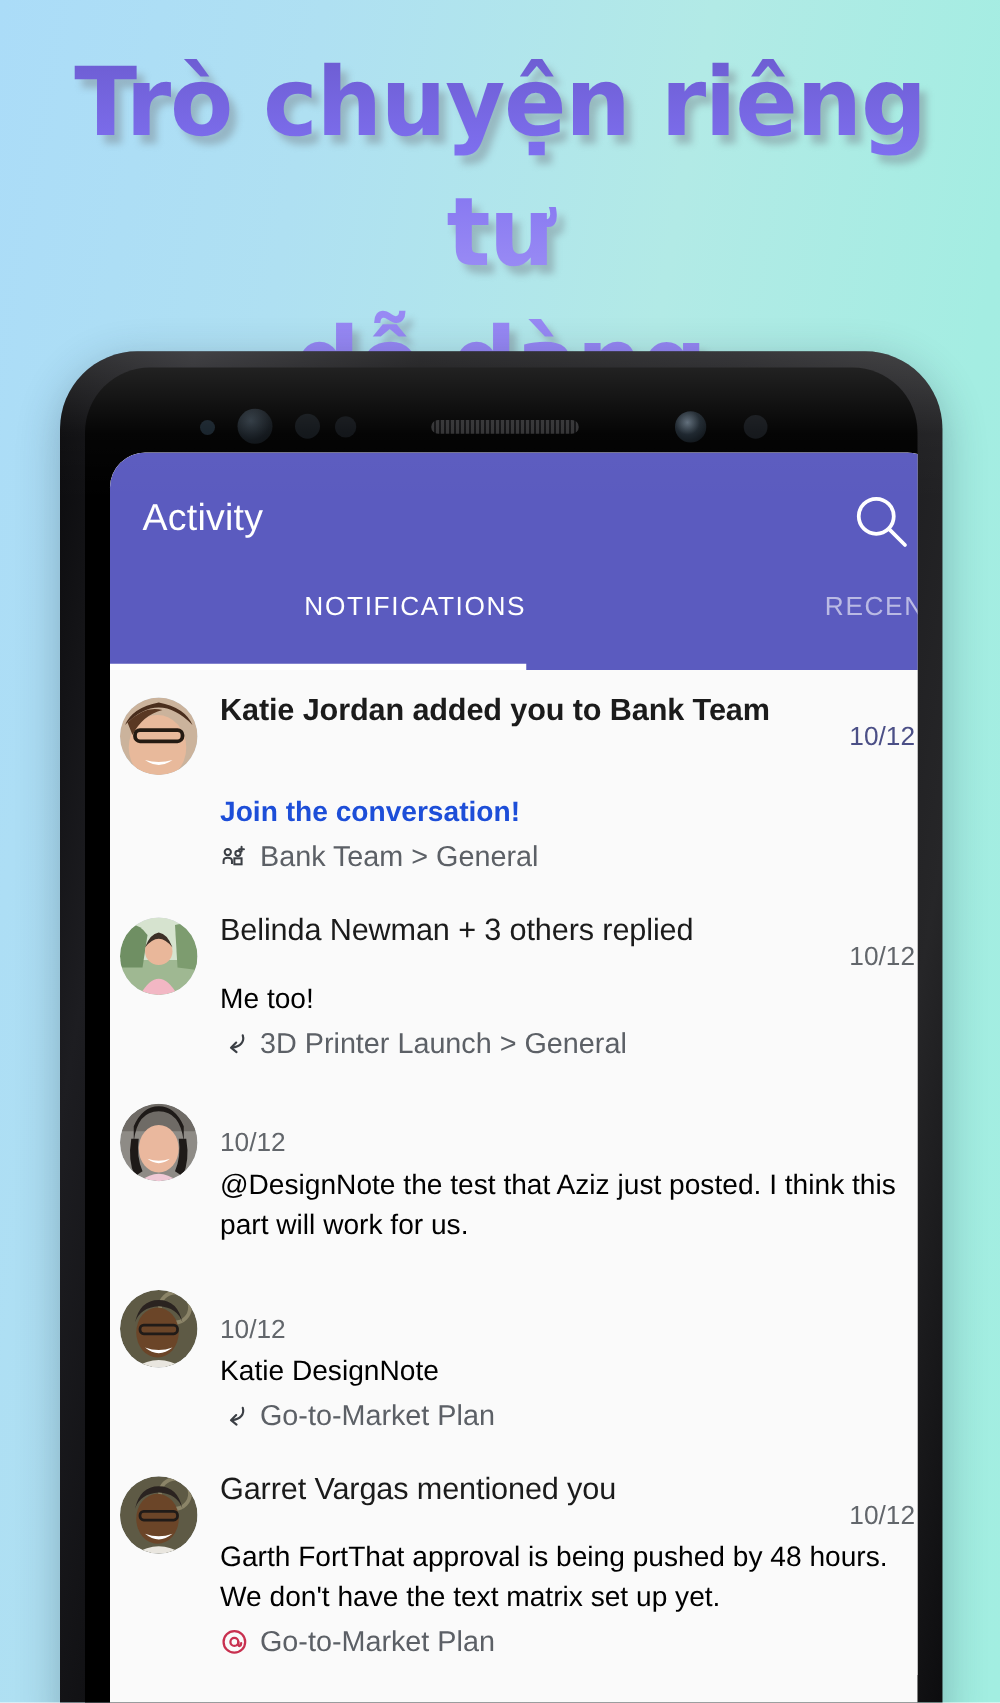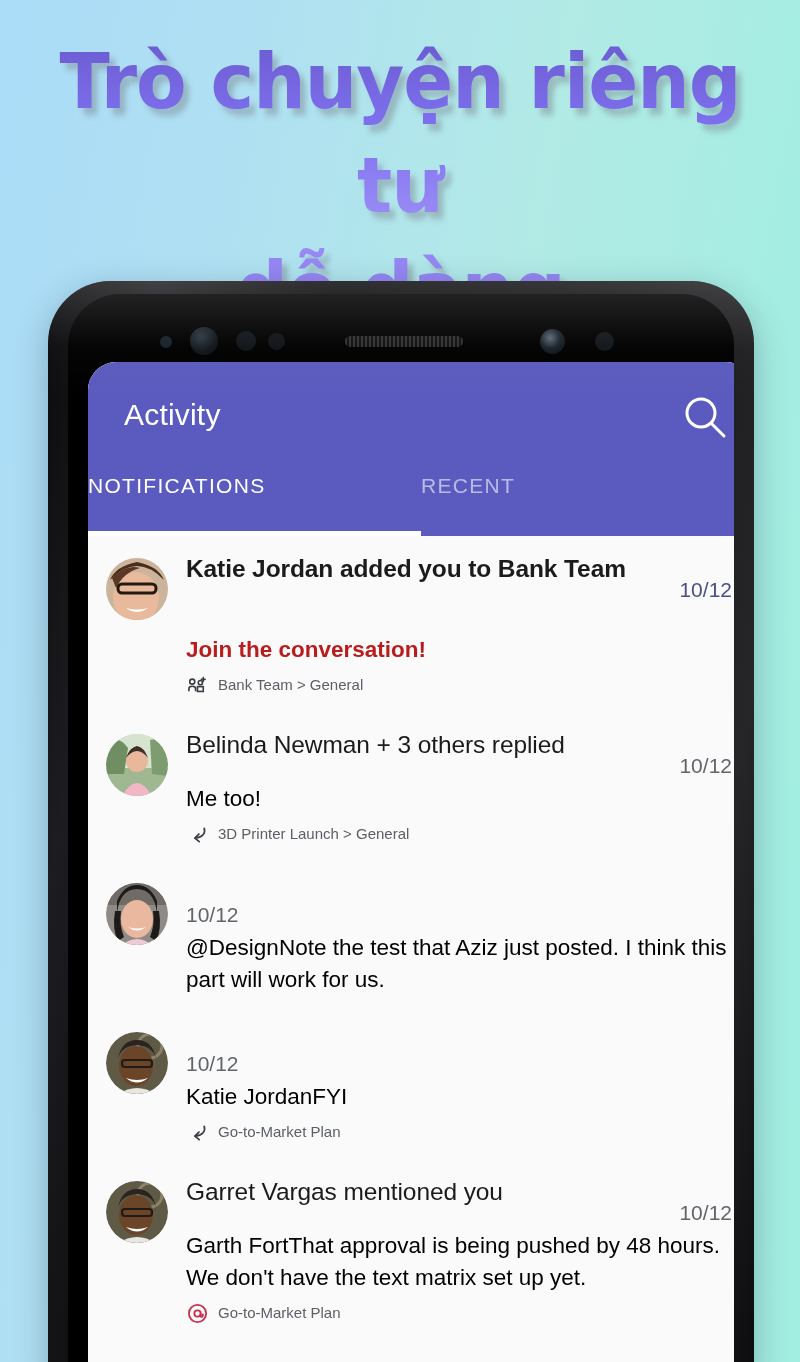--- a/index.html
+++ b/index.html
@@ -103,21 +103,21 @@
   }
 
   .appbar {
     position: relative;
     height: 174px;
     background: #5B5BBF;
     border-radius: 28px 28px 0 0;
   }
   .app-title {
     position: absolute;
-    left: 36px; top: 36px;
+    left: 26px; top: 36px;
     font-size: 30px;
     color: #fff;
     letter-spacing: .2px;
   }
   .search-btn {
     position: absolute;
     right: 22px; top: 30px;
     width: 52px; height: 52px;
   }
   .search-btn svg { display:block; }
@@ -126,42 +126,42 @@
     position: absolute;
     left: 0; bottom: 0;
     width: 100%;
     height: 66px;
     display: flex;
   }
   .tab {
     flex: 1 1 50%;
     display: flex;
     align-items: flex-start;
-    justify-content: flex-start;
+    justify-content: flex-end;
     padding-top: 4px;
     font-size: 21px;
     letter-spacing: 1.3px;
     color: rgba(255,255,255,0.58);
     position: relative;
   }
   .tab.active { color: #ffffff; }
   .tab.active::after {
     content: "";
     position: absolute;
     left: 0; bottom: 0;
     width: 100%;
     height: 5px;
     background: #ffffff;
   }
 
   
   .list { background: #FAFAFA; }
   .notif {
     display: flex;
-    padding: 16px 22px 14px 18px;
+    padding: 16px 22px 14px 8px;
     align-items: flex-start;
   }
   .avatar {
     flex: 0 0 auto;
     width: 62px; height: 62px;
     border-radius: 50%;
     margin-top: 6px;
     margin-right: 18px;
     overflow: hidden;
     position: relative;
@@ -191,29 +191,29 @@
     padding-top: 1px;
     margin-top: 20px;
   }
   .notif.read .date { color: #62666b; }
   .preview {
     font-size: 22.5px;
     line-height: 32px;
     color: #000000;
     margin-top: 1px;
   }
-  .notif.unread .preview { color: #b91c1c; font-weight: bold; margin-top: 28px; }
+  .notif.unread .preview { color: #1d4ed8; font-weight: bold; margin-top: 28px; }
   .meta {
     display: flex;
     align-items: center;
     gap: 9px;
     margin-top: 6px;
   }
   .meta-icon { flex: 0 0 auto; width: 23px; height: 23px; display:block; }
-  .meta-text { font-size: 15px; color: #5c6066; line-height: 26px; }
+  .meta-text { font-size: 23px; color: #5c6066; line-height: 26px; }
 </style>
 </head>
 <body>
 
 <div class="headline">Trò chuyện riêng tư
 dễ dàng</div>
 
 <div class="phone">
   <div class="phone-inner">
 
@@ -367,21 +367,21 @@
                 <rect x="16" y="28" width="30" height="7" rx="3" fill="none" stroke="#201b18" stroke-width="2.2"></rect>
                 <path d="M20 46 Q31 55 42 46 Q31 50 20 46Z" fill="#fff"></path>
                 <path d="M12 62 q19 -12 38 0Z" fill="#e9e6df"></path>
               </g>
               </svg>
           </div>
           <div class="body">
             <div class="row1">
               <div class="date">10/12</div>
             </div>
-            <div class="preview">Katie JordanFYI</div>
+            <div class="preview">Katie DesignNote</div>
             <div class="meta">
               <svg class="meta-icon" viewBox="0 0 24 24">
                 <path d="M19 5.5c1.6 5.2-1.8 9.6-9 10.2" fill="none" stroke="#3b3f45" stroke-width="1.8" stroke-linecap="round"></path>
                 <path d="M13.5 11.5 9.2 15.8l4.6 3.7" fill="none" stroke="#3b3f45" stroke-width="1.8" stroke-linecap="round" stroke-linejoin="round"></path>
               </svg>
               <span class="meta-text">Go-to-Market Plan</span>
             </div>
           </div>
         </div>
 

